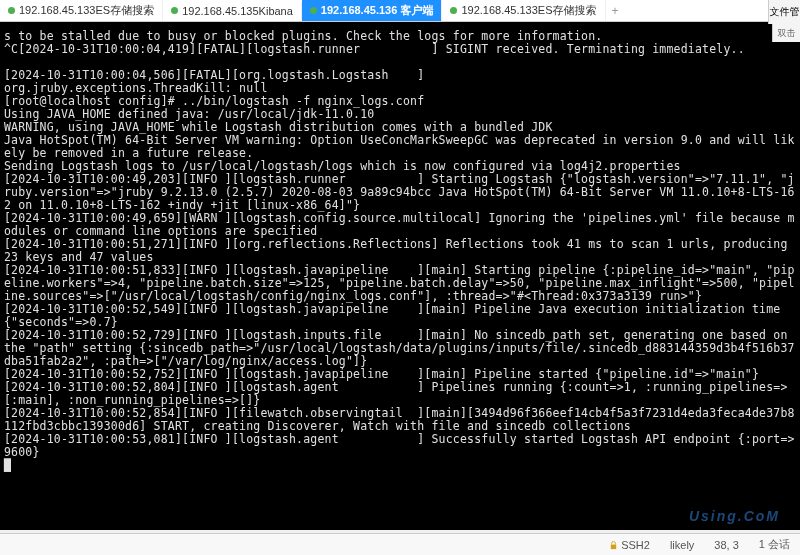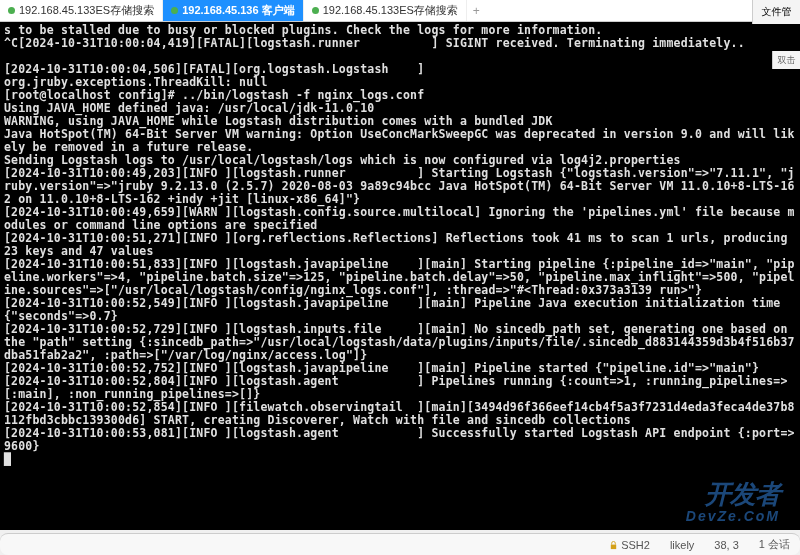--- a/index.html
+++ b/index.html
@@ -38,21 +38,21 @@
       width: 7px;
       height: 7px;
       border-radius: 50%;
       background: #4caf50;
       display: inline-block;
     }
     .side-right {
       position: absolute;
       right: 0;
       top: 0;
-      width: 48px;
+      width: 32px;
       background: #f4f4f4;
       border-left: 1px solid #ccc;
       height: 24px;
       font-size: 10px;
       display: flex;
       align-items: center;
       justify-content: center;
     }
     .side-right2 {
       position: absolute;
@@ -60,52 +60,49 @@
       top: 24px;
       width: 28px;
       background: #f4f4f4;
       border-left: 1px solid #ccc;
       height: 18px;
       font-size: 9px;
       display: flex;
       align-items: center;
       justify-content: center;
       color: #666;
-      margin-top: 27px;
     }
     .terminal {
       background: #000000;
       color: #e0e0e0;
       font-family: "Consolas", "DejaVu Sans Mono", monospace;
       font-size: 11.5px;
       line-height: 13px;
-      padding: 2px 4px;
+      padding: 8px 4px;
       height: 508px;
       overflow: hidden;
       white-space: pre-wrap;
       word-break: break-all;
       letter-spacing: 0.2px;
-      font-weight: bold;
     }
     .status-bar {
       position: absolute;
       bottom: 0;
       left: 0;
       right: 0;
       height: 22px;
       background: #f8f8f8;
       border-top: 1px solid #ccc;
       display: flex;
       align-items: center;
       justify-content: flex-end;
       padding: 4px 10px;
       font-size: 11px;
       color: #555;
       gap: 20px;
-      border-radius: 8px;
     }
     .status-item {
       display: flex;
       align-items: center;
       gap: 3px;
     }
     .lock-icon {
       width: 9px;
       height: 9px;
       display: inline-block;
@@ -133,20 +130,24 @@
       font-size: 12px;
     }
   </style>
 </head>
 <body>
 
 <div class="tabs-row">
   <div class="tab">
     <span class="tab-dot"></span>
     <span>192.168.45.133ES存储搜索</span>
+  </div>
+  <div class="tab">
+    <span class="tab-dot"></span>
+    <span>192.168.45.135Kibana</span>
   </div>
   <div class="tab active">
     <span class="tab-dot"></span>
     <span>192.168.45.136 客户端</span>
   </div>
   <div class="tab">
     <span class="tab-dot"></span>
     <span>192.168.45.133ES存储搜索</span>
   </div>
   <div class="add-tab">+</div>
@@ -175,22 +176,21 @@
 [2024-10-31T10:00:51,833][INFO ][logstash.javapipeline    ][main] Starting pipeline {:pipeline_id=&gt;"main", "pipeline.workers"=&gt;4, "pipeline.batch.size"=&gt;125, "pipeline.batch.delay"=&gt;50, "pipeline.max_inflight"=&gt;500, "pipeline.sources"=&gt;["/usr/local/logstash/config/nginx_logs.conf"], :thread=&gt;"#&lt;Thread:0x373a3139 run&gt;"}
 [2024-10-31T10:00:52,549][INFO ][logstash.javapipeline    ][main] Pipeline Java execution initialization time {"seconds"=&gt;0.7}
 [2024-10-31T10:00:52,729][INFO ][logstash.inputs.file     ][main] No sincedb_path set, generating one based on the "path" setting {:sincedb_path=&gt;"/usr/local/logstash/data/plugins/inputs/file/.sincedb_d883144359d3b4f516b37dba51fab2a2", :path=&gt;["/var/log/nginx/access.log"]}
 [2024-10-31T10:00:52,752][INFO ][logstash.javapipeline    ][main] Pipeline started {"pipeline.id"=&gt;"main"}
 [2024-10-31T10:00:52,804][INFO ][logstash.agent           ] Pipelines running {:count=&gt;1, :running_pipelines=&gt;[:main], :non_running_pipelines=&gt;[]}
 [2024-10-31T10:00:52,854][INFO ][filewatch.observingtail  ][main][3494d96f366eef14cb4f5a3f7231d4eda3feca4de37b8112fbd3cbbc139300d6] START, creating Discoverer, Watch with file and sincedb collections
 [2024-10-31T10:00:53,081][INFO ][logstash.agent           ] Successfully started Logstash API endpoint {:port=&gt;9600}
 █</div>
 
 <div class="watermark">
-  <div>开发者</div>
-  <div class="line2">DevZe.CoM</div>
+  <div class="line2">Using.CoM</div>
 </div>
 
 <div class="status-bar">
   <div class="status-item">
     <span class="lock-icon">
       <svg viewBox="0 0 10 10" width="9" height="9">
           <rect x="2" y="4" width="6" height="5" fill="#d4a017"></rect>
           <path d="M3 4 V2.5 a2 2 0 0 1 4 0 V4" fill="none" stroke="#d4a017" stroke-width="1"></path>
         </svg>
     </span>

